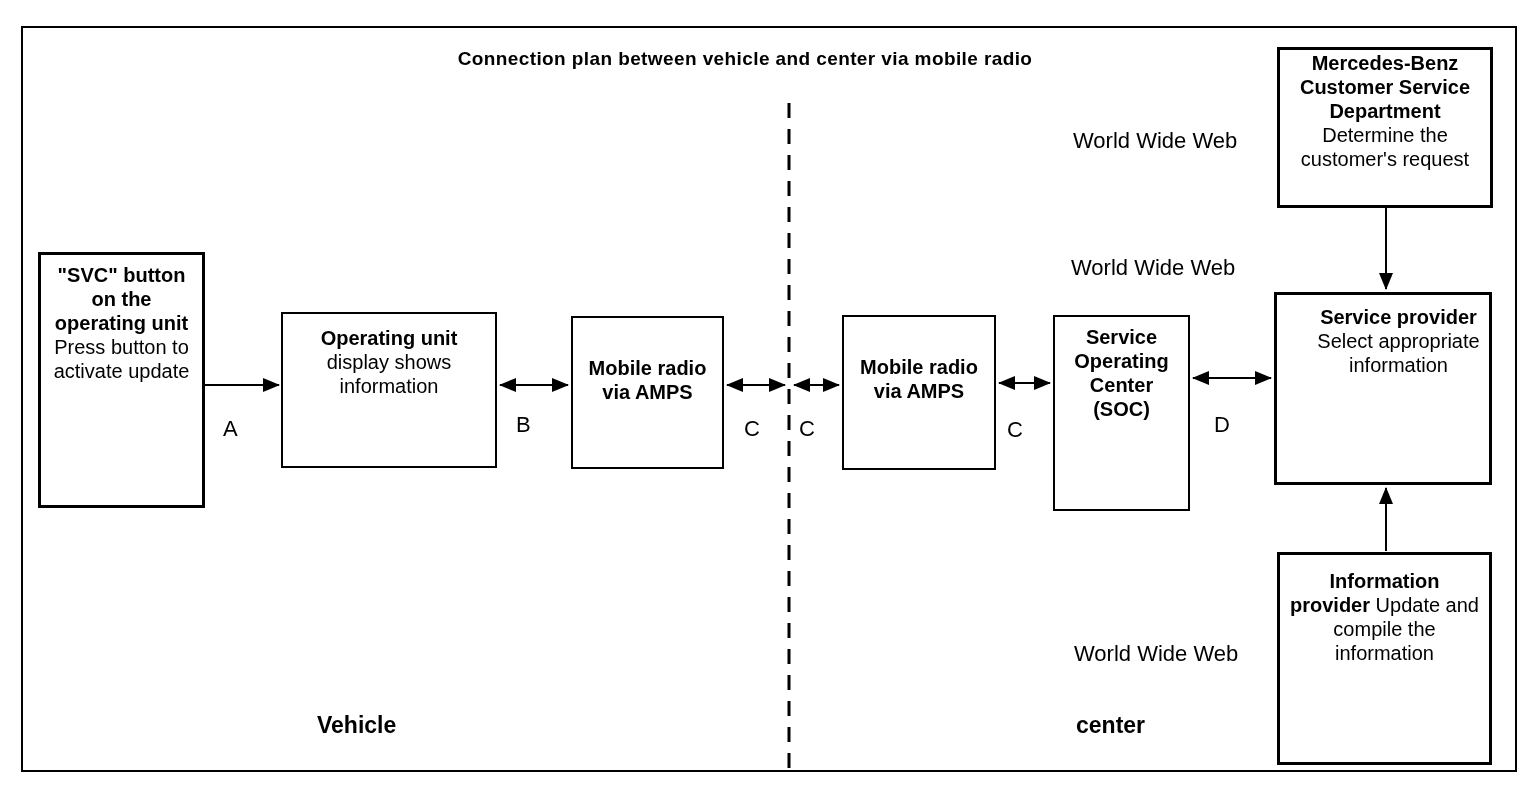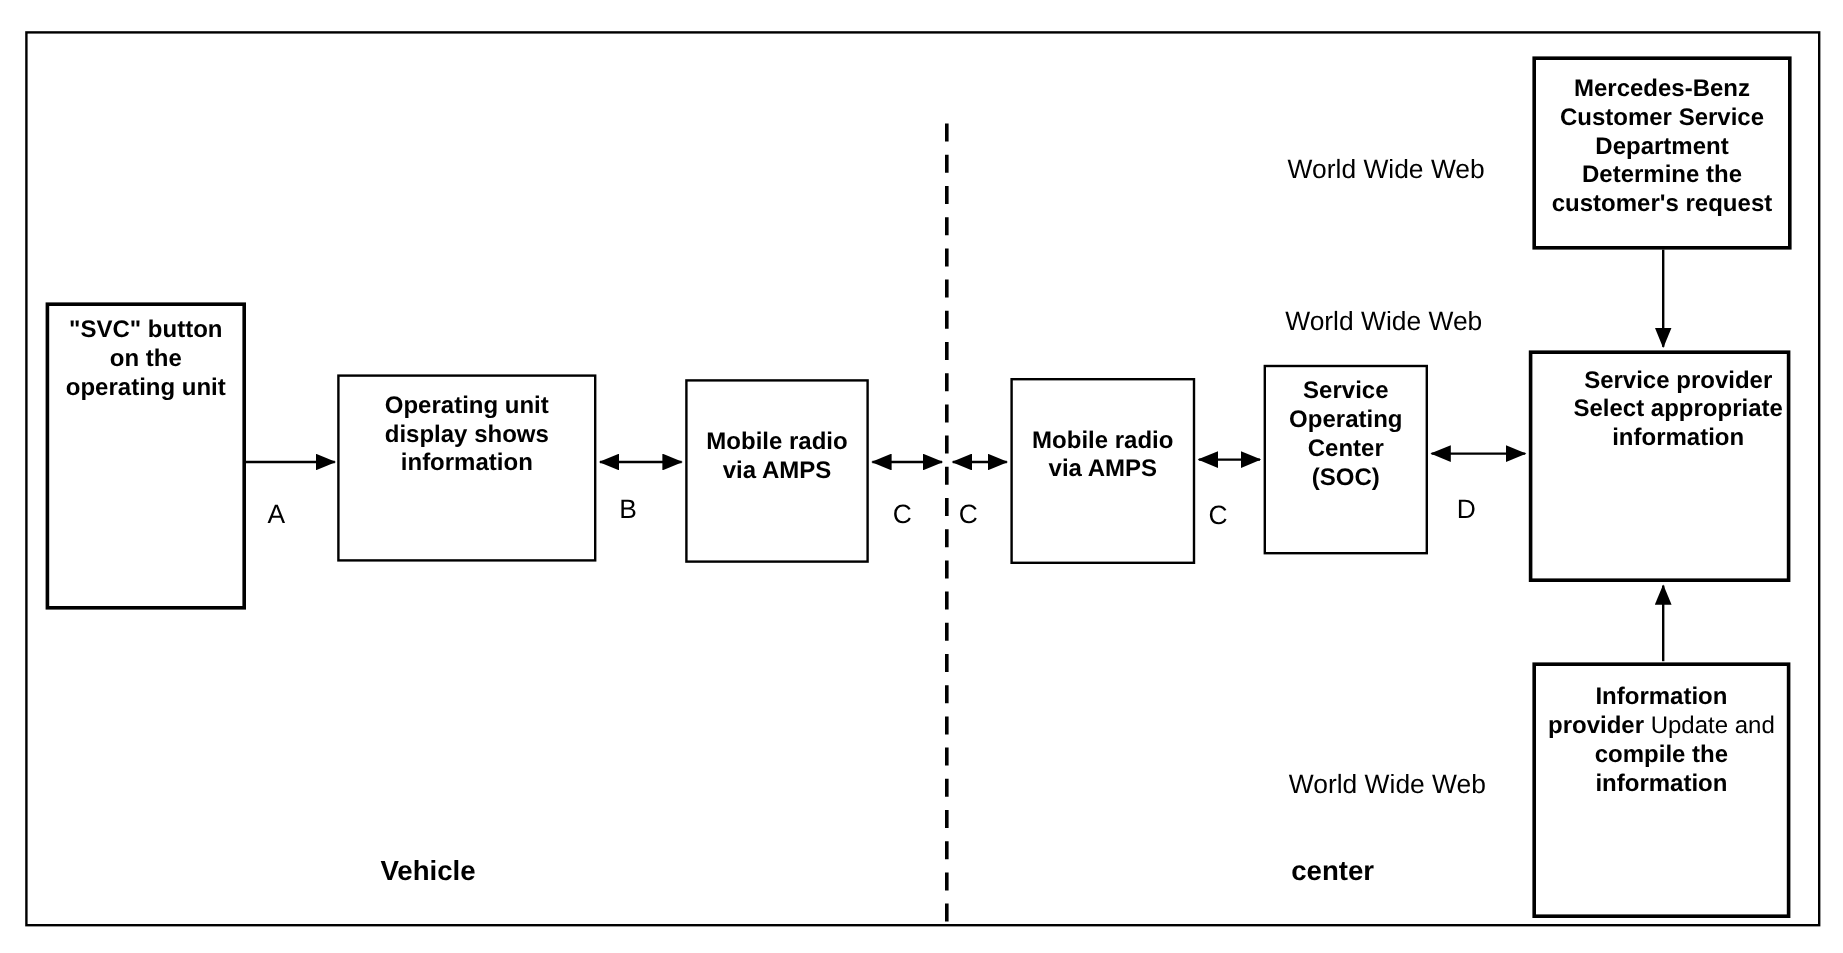--- a/index.html
+++ b/index.html
@@ -34,21 +34,21 @@
     position: absolute;
     box-sizing: border-box;
     background: #fff;
     border: 2px solid #000;
     text-align: center;
     font-size: 20px;
     line-height: 24px;
   }
   .box.thick { border-width: 3px; }
   .box .bold { font-weight: bold; }
-  .lines { white-space: pre-line; font-weight: bold; }
+  .lines { white-space: pre-line; }
   .free-label {
     font-size: 22px;
     white-space: nowrap;
     text-align: right;
   }
   .zone-label {
     font-size: 23px;
     font-weight: bold;
     white-space: nowrap;
   }
@@ -62,51 +62,54 @@
     pointer-events: none;
   }
 </style>
 </head>
 <body>
 
 <div id="canvas">
 
   <div class="abs diagram-border"></div>
 
+  <div class="abs title">Connection plan between vehicle and center via mobile radio</div>
 
   <div class="box thick" style="left:38px; top:252px; width:167px; height:256px; padding-top:8px;">
     <div class="bold lines">"SVC" button
 on the
 operating unit</div>
+    <div class="lines">Press button to
+activate update</div>
   </div>
 
   <div class="box" style="left:281px; top:312px; width:216px; height:156px; padding-top:12px;">
     <div class="bold lines">Operating unit</div>
     <div class="lines">display shows
 information</div>
   </div>
 
   <div class="box" style="left:571px; top:316px; width:153px; height:153px; padding-top:38px;">
     <div class="bold lines">Mobile radio
 via AMPS</div>
   </div>
 
   <div class="box" style="left:842px; top:315px; width:154px; height:155px; padding-top:38px;">
     <div class="bold lines">Mobile radio
 via AMPS</div>
   </div>
 
-  <div class="box" style="left:1053px; top:304px; width:137px; height:158px; padding-top:8px;">
+  <div class="box" style="left:1053px; top:315px; width:137px; height:196px; padding-top:8px;">
     <div class="bold lines">Service
 Operating
 Center
 (SOC)</div>
   </div>
 
-  <div class="box thick" style="left:1277px; top:47px; width:216px; height:161px; padding-top:12px;">
+  <div class="box thick" style="left:1277px; top:47px; width:216px; height:161px; padding-top:1px;">
     <div class="bold lines">Mercedes-Benz
 Customer Service
 Department</div>
     <div class="lines">Determine the
 customer's request</div>
   </div>
 
   <div class="box thick" style="left:1274px; top:292px; width:218px; height:193px; padding-top:10px;padding-left:31px;">
     <div class="bold lines">Service provider</div>
     <div class="lines">Select appropriate

